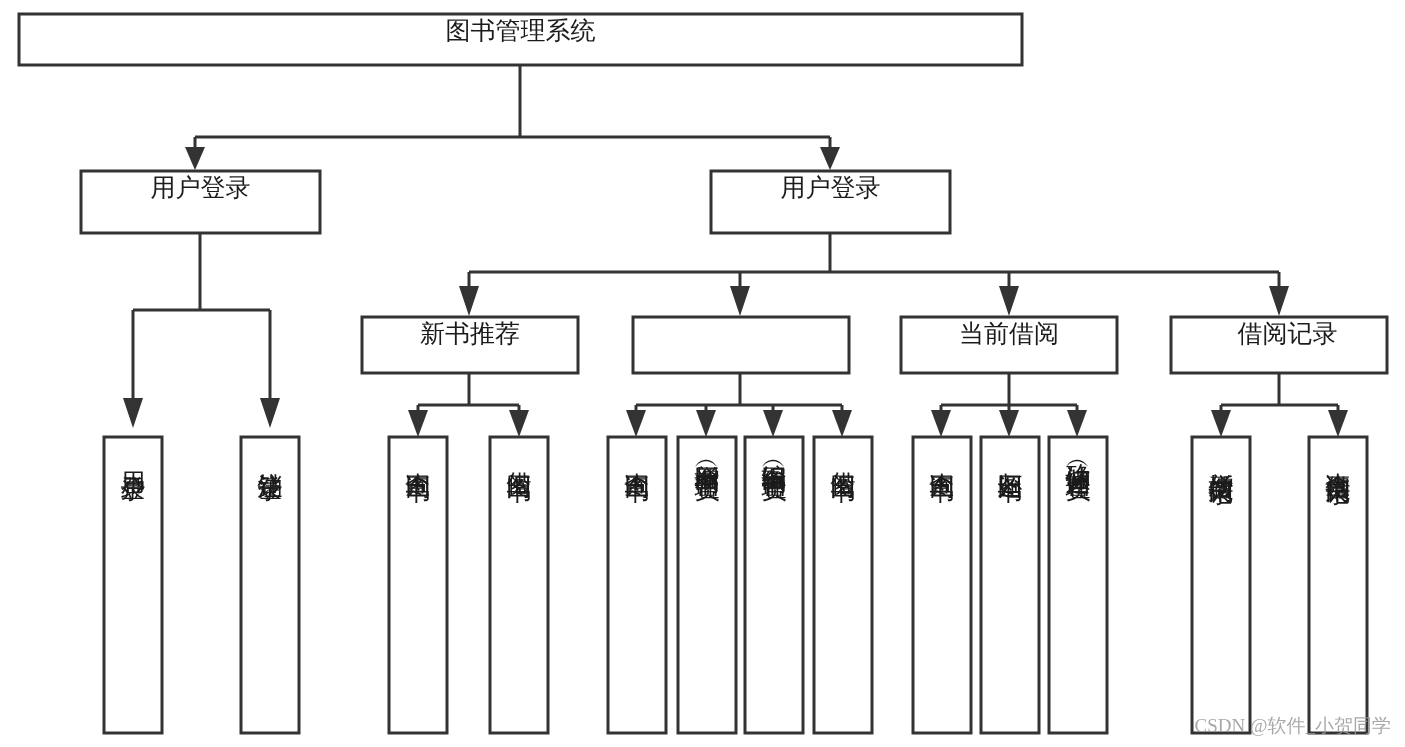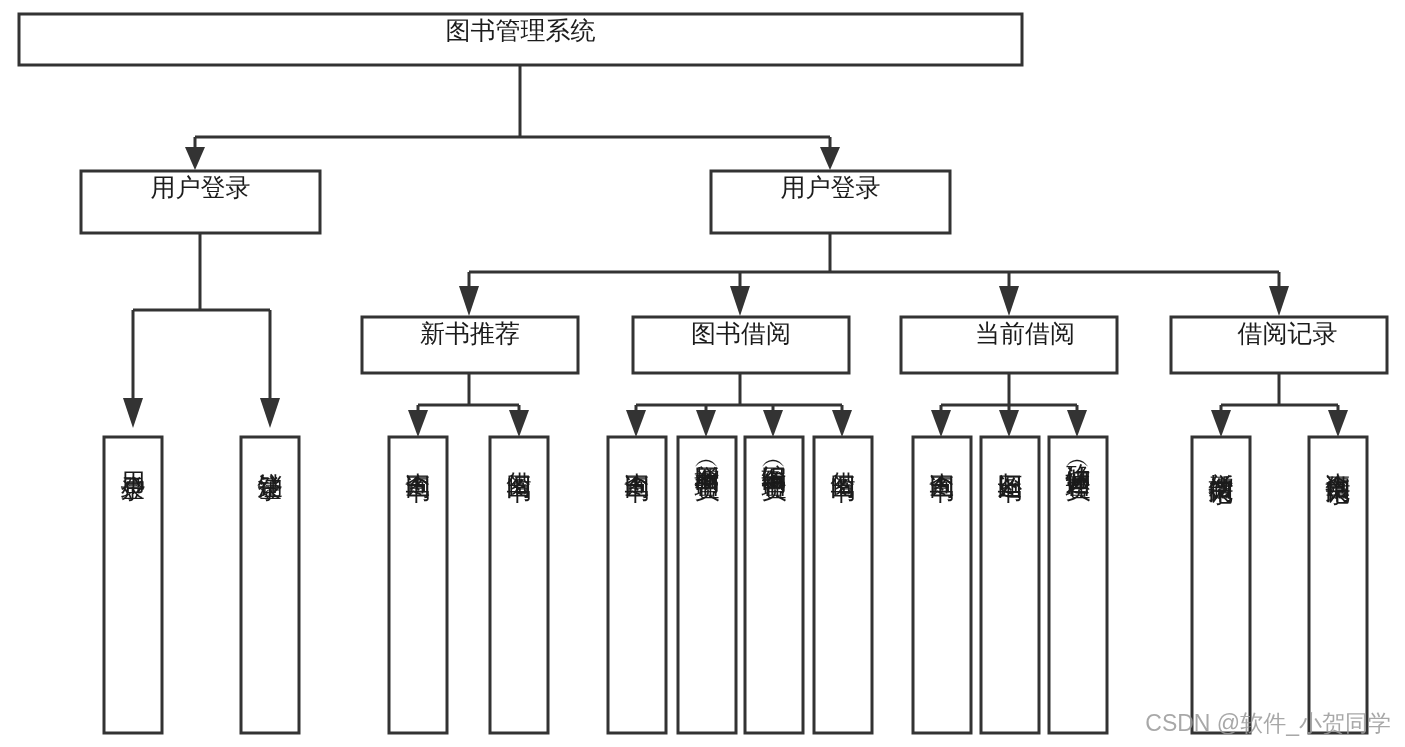--- a/index.html
+++ b/index.html
@@ -38,22 +38,22 @@
     justify-content:center;
     pointer-events:none;
     font-family:"DejaVu Sans","Liberation Sans",sans-serif;
     color:#1b1b1b;
     font-size:25px;
   }
   .watermark{
     position:absolute;
     right:14px;
     bottom:8px;
-    font-family:Liberation Sans, sans-serif;
-    font-size:23px;
+    font-family:Liberation Serif, serif;
+    font-size:19px;
     color:#9a9a9a;
     opacity:.85;
     white-space:nowrap;
   }
 </style>
 </head>
 <body>
 
 <div id="stage">
 
@@ -155,24 +155,21 @@
   <div class="hwrap" style="left:81px;top:171px;width:239px;height:62px;">
     <span>用户登录</span>
   </div>
   <div class="hwrap" style="left:711px;top:171px;width:239px;height:62px;">
     <span>用户登录</span>
   </div>
 
   <div class="hwrap" style="left:362px;top:317px;width:216px;height:52px;">
     <span>新书推荐</span>
   </div>
-  <div class="hwrap" style="left:633px;top:317px;width:216px;height:56px;">
-    <span>图书借阅</span>
-  </div>
-  <div class="hwrap" style="left:901px;top:317px;width:216px;height:60px;margin-left:16px;">
+  <div class="hwrap" style="left:901px;top:317px;width:216px;height:60px;">
     <span>当前借阅</span>
   </div>
   <div class="hwrap" style="left:1171px;top:317px;width:233px;height:56px;">
     <span>借阅记录</span>
   </div>
 
   <div class="vwrap" style="left:104px;top:452px;width:58px;height:281px;">
     <span class="vtext">用户登录</span>
   </div>
   <div class="vwrap" style="left:241px;top:452px;width:58px;height:281px;">

